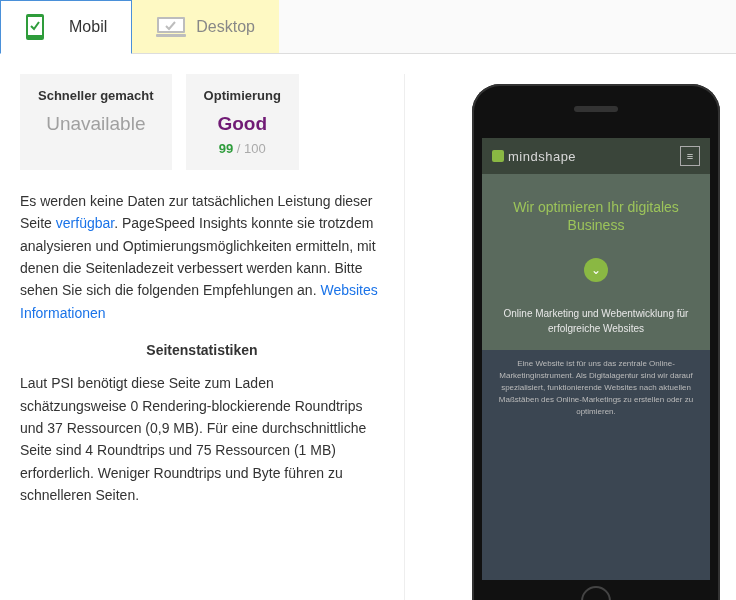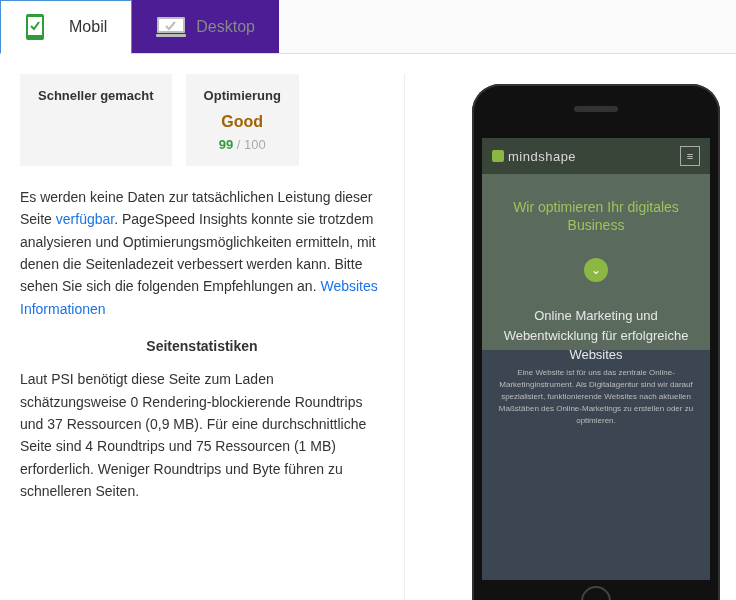--- a/index.html
+++ b/index.html
@@ -1,48 +1,48 @@
 <!DOCTYPE html>
 <html><head>
 <meta charset="utf-8">
 <style>
 * { box-sizing: border-box; margin: 0; padding: 0; }
 body { font-family: Arial, Helvetica, sans-serif; font-size: 14px; color: #333; background: #fff; width: 736px; }
 .tabs { display: flex; border-bottom: 1px solid #ddd; background: #fafafa; }
-.tab { display: flex; align-items: center; gap: 10px; padding: 12px 24px; cursor: pointer; font-size: 16px; color: #888; background: #4c1d95; }
+.tab { display: flex; align-items: center; gap: 10px; padding: 12px 24px; cursor: pointer; font-size: 16px; color: #888; background: #fef9c3; }
 .tab.active { background: #fff; border: 1px solid #4a90d9; border-bottom: 1px solid #fff; margin-bottom: -1px; color: #333; gap: 24px; }
 .tab-icon { display: inline-flex; align-items: center; justify-content: center; }
 .content { display: flex; padding: 20px 0 0 20px; gap: 41px; }
 .left { flex: 1; padding-right: 20px; border-right: 1px solid #eee; min-width: 0; }
 .right { width: 290px; display: flex; align-items: flex-start; justify-content: center; padding: 10px 0 0 10px; }
 .cards { display: flex; gap: 14px; margin-bottom: 20px; }
 .card { background: #f4f4f4; text-align: center; padding: 14px 18px; }
 .card-title { font-size: 13px; font-weight: bold; color: #333; margin-bottom: 8px; line-height: 1.3; }
 .card-body { font-size: 19px; color: #a0a0a0; }
-.card-body.good { color: #a16207; font-weight: bold; font-size: 16px; }
+.card-body.good { color: #701a75; font-weight: bold; font-size: 19px; }
 .score { font-size: 13px; margin-top: 6px; }
 .score .num { color: #2e9c3b; font-weight: bold; }
 .score .den { color: #aaa; }
 .para { font-size: 14px; line-height: 1.6; color: #333; margin-bottom: 18px; }
 .para a { color: #1a73e8; text-decoration: none; }
 .subhead { font-weight: bold; font-size: 14px; margin-bottom: 14px; text-align: center; }
 .phone { width: 248px; height: 546px; background: #111; border-radius: 28px; padding: 54px 10px 50px 10px; position: relative; box-shadow: 0 0 0 2px #333 inset; }
 .phone::before { content: ""; position: absolute; top: 22px; left: 50%; transform: translateX(-50%); width: 44px; height: 6px; background: #333; border-radius: 3px; }
 .phone::after { content: ""; position: absolute; bottom: 14px; left: 50%; transform: translateX(-50%); width: 26px; height: 26px; border: 2px solid #444; border-radius: 50%; }
 .screen { width: 100%; height: 100%; background: linear-gradient(#5a6a5d 0%, #5a6a5d 48%, #3b4652 48%, #3b4652 100%); overflow: hidden; font-size: 10px; color: #ddd; text-align: center; position: relative; }
 .screen-header { display: flex; justify-content: space-between; align-items: center; padding: 8px 10px; background: rgba(50,60,50,0.8); }
 .logo { display: flex; align-items: center; gap: 4px; font-size: 13px; color: #d8d8d8; letter-spacing: 0.5px; }
 .logo .sq { width: 12px; height: 12px; background: #8ab843; border-radius: 2px; }
 .menu-btn { width: 20px; height: 20px; border: 1px solid #aaa; display: flex; align-items: center; justify-content: center; font-size: 11px; }
 .hero { padding: 24px 12px 14px 12px; }
 .hero-small { font-size: 9px; color: #d0d0d0; margin-bottom: 6px; }
 .hero-big { font-size: 14px; color: #9cc45a; line-height: 1.3; }
 .chev { width: 24px; height: 24px; background: #8ab843; border-radius: 50%; margin: 10px auto; display: flex; align-items: center; justify-content: center; color: #fff; font-size: 12px; }
 .body-block { padding: 14px 14px 10px 14px; }
-.body-title { font-size: 13px; color: #e8e8e8; line-height: 1.5; margin-bottom: 2px; }
+.body-title { font-size: 10px; color: #e8e8e8; line-height: 1.5; margin-bottom: 22px; }
 .body-text { font-size: 8px; color: #bbb; line-height: 1.5; }
 </style>
 </head>
 <body>
 
 <div class="tabs">
   <div class="tab active">
     <span class="tab-icon">
       <svg width="20" height="28" viewBox="0 0 20 28">
           <rect x="1" y="1" width="18" height="26" rx="2" fill="#2e9c3b"></rect>
@@ -64,20 +64,21 @@
     <span>Desktop</span>
   </div>
 </div>
 
 <div class="content">
   <div class="left">
 
     <div class="cards">
       <div class="card">
         <div class="card-title">Schneller gemacht</div>
+        <div class="card-body">Unavailable</div>
       </div>
       <div class="card">
         <div class="card-title">Optimierung</div>
         <div class="card-body good">Good</div>
         <div class="score">
           <span class="num">99</span><span class="den"> / 100</span>
         </div>
       </div>
     </div>
 

